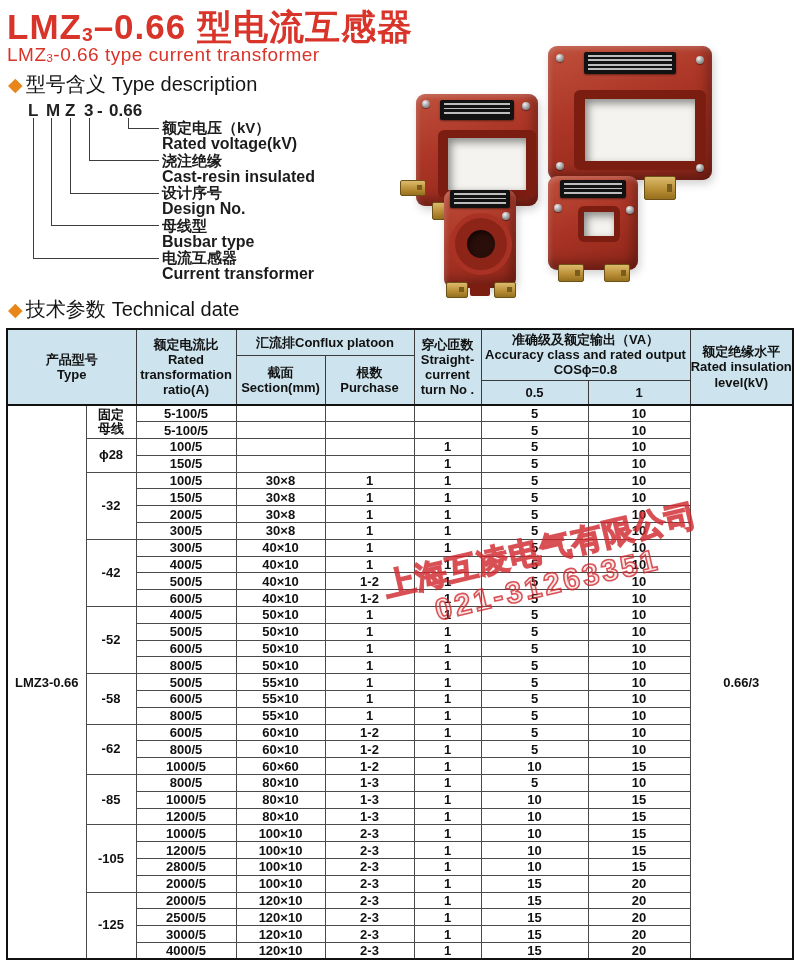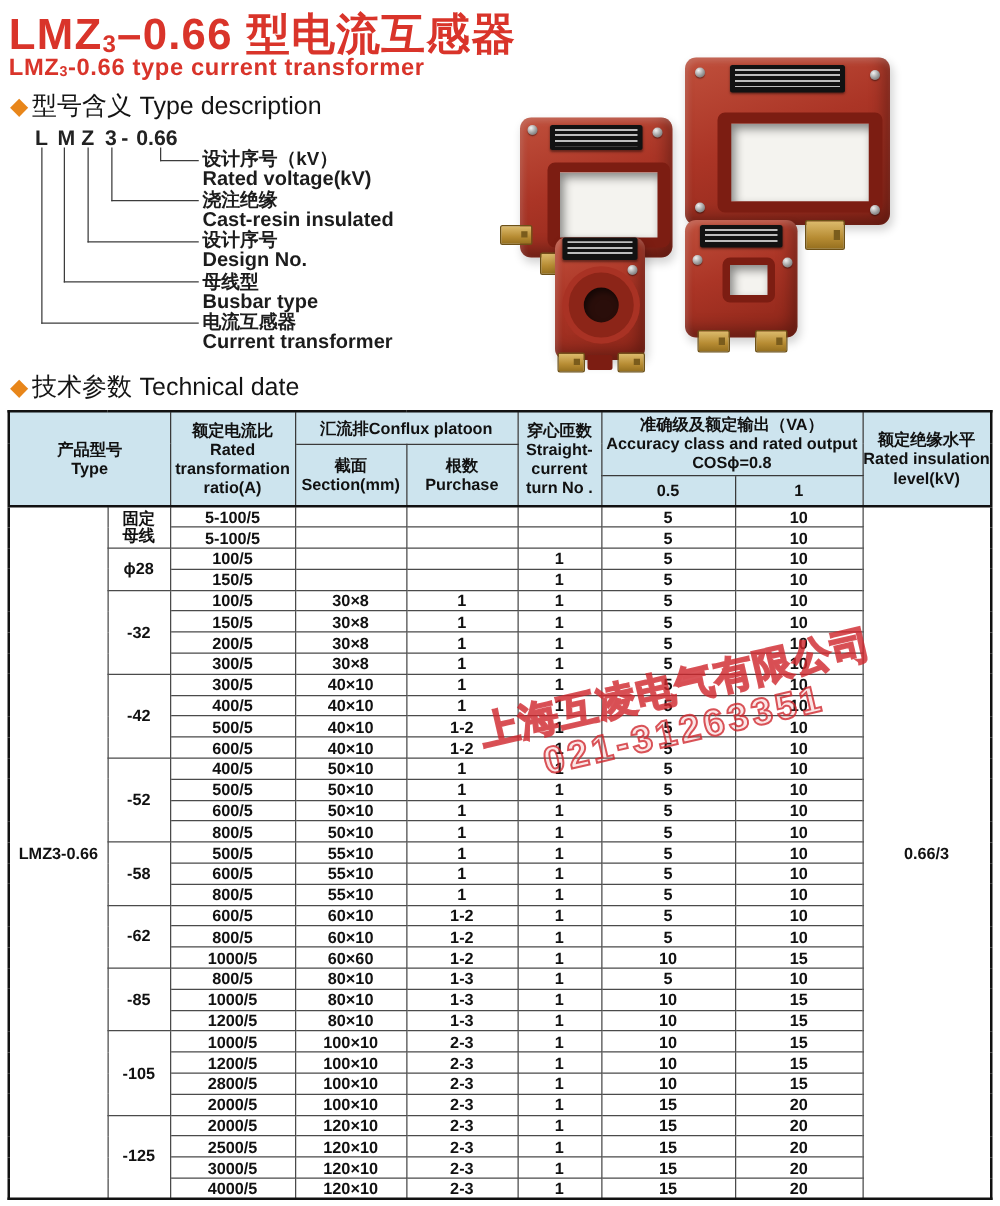--- a/index.html
+++ b/index.html
@@ -2,21 +2,21 @@
 <html><head>
 <meta charset="utf-8">
 <style>
   html,body{margin:0;padding:0;}
   body{width:800px;height:965px;background:#ffffff;font-family:"Liberation Sans","DejaVu Sans",sans-serif;color:#1a1a1a;position:relative;overflow:hidden;}
   .page{position:absolute;inset:0;}
 
   
   .h1{position:absolute;left:7px;top:4px;font-size:35px;font-weight:bold;color:#d9342a;letter-spacing:1px;white-space:nowrap;}
   .h1 .sub{font-size:0.55em;vertical-align:-0.12em;}
-  .h2{position:absolute;left:7px;top:44px;font-size:19px;font-weight:bold;color:#d9342a;letter-spacing:0.5px;white-space:nowrap;}
+  .h2{position:absolute;left:7px;top:44px;font-size:19px;font-weight:normal;color:#d9342a;letter-spacing:0.5px;white-space:nowrap;}
   .h2 .sub{font-size:0.6em;vertical-align:-0.1em;}
 
   .sec-head{position:absolute;font-size:20px;font-weight:normal;color:#141414;white-space:nowrap;}
   .sec-head .diamond{color:#e8861a;font-size:19px;margin-right:3px;}
   .sec-head .en{margin-left:6px;}
   #sec1{left:8px;top:71px;}
   #sec2{left:8px;top:296px;}
 
   
   .diagram{position:absolute;left:0;top:0;width:400px;height:300px;}
@@ -91,21 +91,21 @@
     <span class="code c3">3</span>
     <span class="code c4">-</span>
     <span class="code c5">0.66</span>
     <div class="conn conn0"></div>
     <div class="conn conn1"></div>
     <div class="conn conn2"></div>
     <div class="conn conn3"></div>
     <div class="conn conn4"></div>
     <div class="dlabels">
       <div class="dlabel">
-          <div class="zh">设计序号（kV）</div>
+          <div class="zh">额定电压（kV）</div>
           <div class="en">Rated voltage(kV)</div>
         </div>
       <div class="dlabel">
           <div class="zh">浇注绝缘</div>
           <div class="en">Cast-resin insulated</div>
         </div>
       <div class="dlabel">
           <div class="zh">设计序号</div>
           <div class="en">Design No.</div>
         </div>

